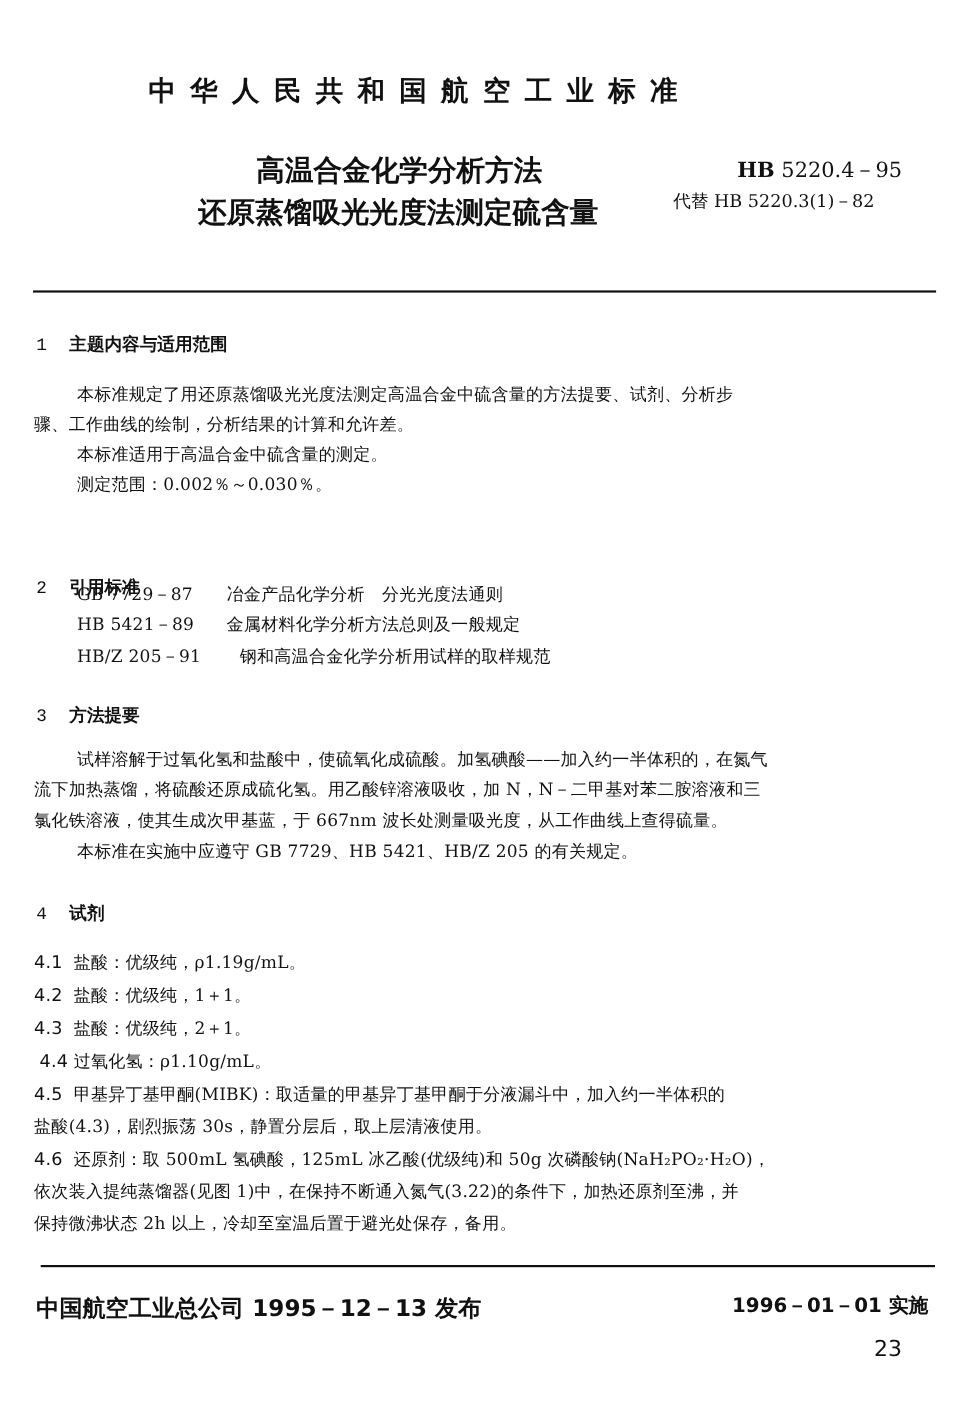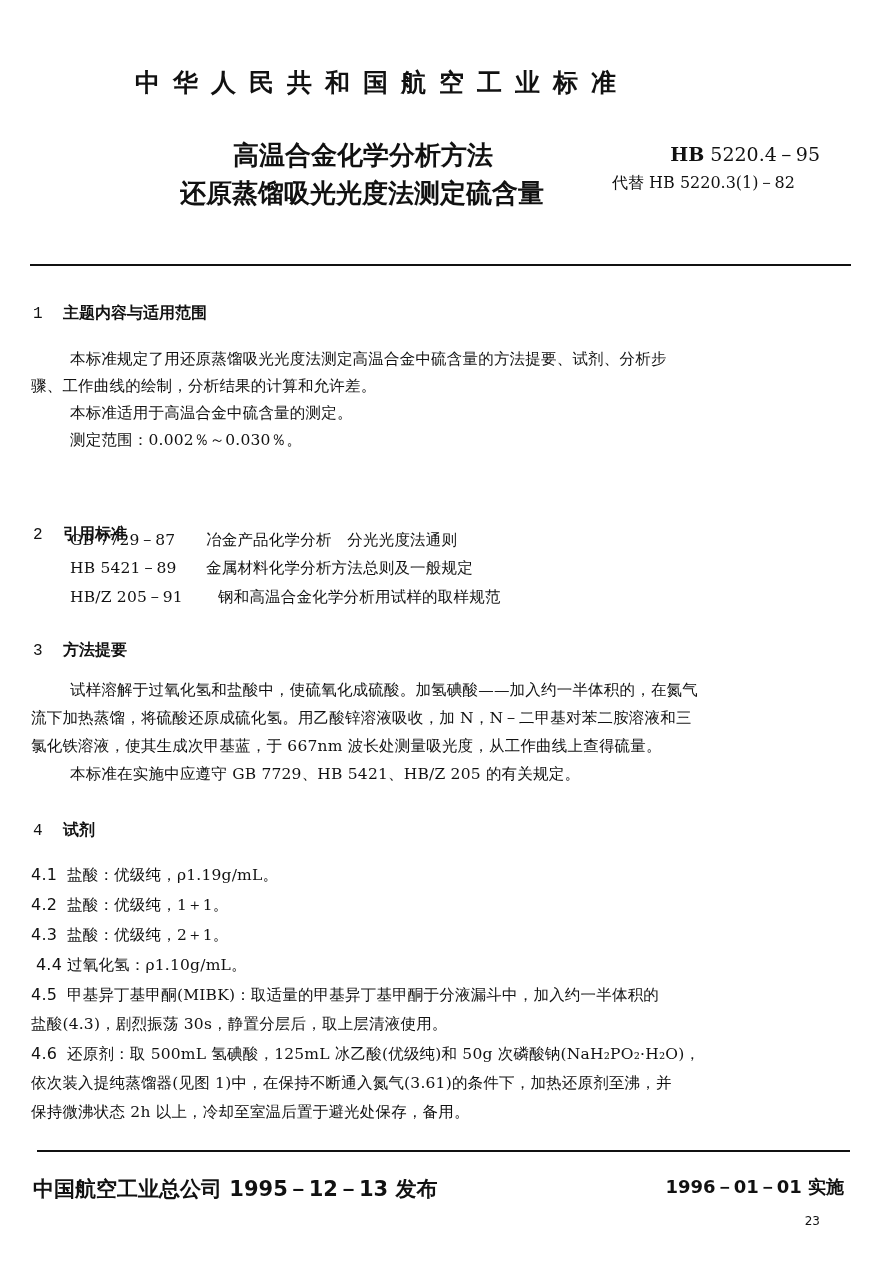--- a/index.html
+++ b/index.html
@@ -11,21 +11,21 @@
   .code1 { right:62px; top:142px; font-size:19px; }
   .code1 b { font-family:"DejaVu Serif", serif; font-weight:bold; }
   .code2 { left:612px; top:173px; font-size:16px; }
   .rule { position:absolute; left:30px; width:821px; background:#111; }
   .h { font-family:Liberation Mono, monospace; font-weight:bold; font-size:16px; }
   .h .num { font-weight:normal; display:inline-block; width:30px; }
   .p { font-size:15.5px; letter-spacing:0.2px; }
   .item-num { font-family:"DejaVu Sans", sans-serif; display:inline-block; width:36px; font-size:16px; }
   .footer-left { left:33px; top:1175px; font-family:"DejaVu Sans", sans-serif; font-weight:bold; font-size:21px; }
   .footer-right { right:38px; top:1175px; font-family:"DejaVu Sans", sans-serif; font-weight:bold; font-size:18px; }
-  .page-num { right:62px; top:1214px; font-family:"DejaVu Sans", sans-serif; font-size:12px; }
+  .page-num { right:62px; top:1214px; font-family:"DejaVu Sans", sans-serif; font-size:20px; }
 </style>
 </head>
 <body>
 
 <div class="abs std-title">中华人民共和国航空工业标准</div>
 <div class="abs title1">高温合金化学分析方法</div>
 <div class="abs title2">还原蒸馏吸光光度法测定硫含量</div>
 <div class="abs code1"><b>HB</b> <span>5220.4－95</span></div>
 <div class="abs code2">代替 HB 5220.3(1)－82</div>
 
@@ -52,20 +52,20 @@
 
 <div class="abs p" style="left:31px;top:865px;"><span class="item-num">4.1</span><span>盐酸：优级纯，ρ1.19g/mL。</span></div>
 <div class="abs p" style="left:31px;top:895px;"><span class="item-num">4.2</span><span>盐酸：优级纯，1＋1。</span></div>
 <div class="abs p" style="left:31px;top:925px;"><span class="item-num">4.3</span><span>盐酸：优级纯，2＋1。</span></div>
 <div class="abs p" style="left:31px;top:955px;text-align:center;"><span class="item-num">4.4</span><span>过氧化氢：ρ1.10g/mL。</span></div>
 
 <div class="abs p" style="left:31px;top:985px;"><span class="item-num">4.5</span><span>甲基异丁基甲酮(MIBK)：取适量的甲基异丁基甲酮于分液漏斗中，加入约一半体积的</span></div>
 <div class="abs p" style="left:31px;top:1014px;">盐酸(4.3)，剧烈振荡 30s，静置分层后，取上层清液使用。</div>
 
 <div class="abs p" style="left:31px;top:1044px;"><span class="item-num">4.6</span><span>还原剂：取 500mL 氢碘酸，125mL 冰乙酸(优级纯)和 50g 次磷酸钠(NaH₂PO₂·H₂O)，</span></div>
-<div class="abs p" style="left:31px;top:1073px;">依次装入提纯蒸馏器(见图 1)中，在保持不断通入氮气(3.61)的条件下，加热还原剂至沸，并</div>
+<div class="abs p" style="left:31px;top:1073px;">依次装入提纯蒸馏器(见图 1)中，在保持不断通入氮气(3.22)的条件下，加热还原剂至沸，并</div>
 <div class="abs p" style="left:31px;top:1102px;">保持微沸状态 2h 以上，冷却至室温后置于避光处保存，备用。</div>
 
 <div class="rule" style="top:1150px;height:2px;left:37px;width:813px;"></div>
 
 <div class="abs footer-left">中国航空工业总公司 1995－12－13 发布</div>
 <div class="abs footer-right">1996－01－01 实施</div>
 <div class="abs page-num">23</div>
 
 </body></html>

